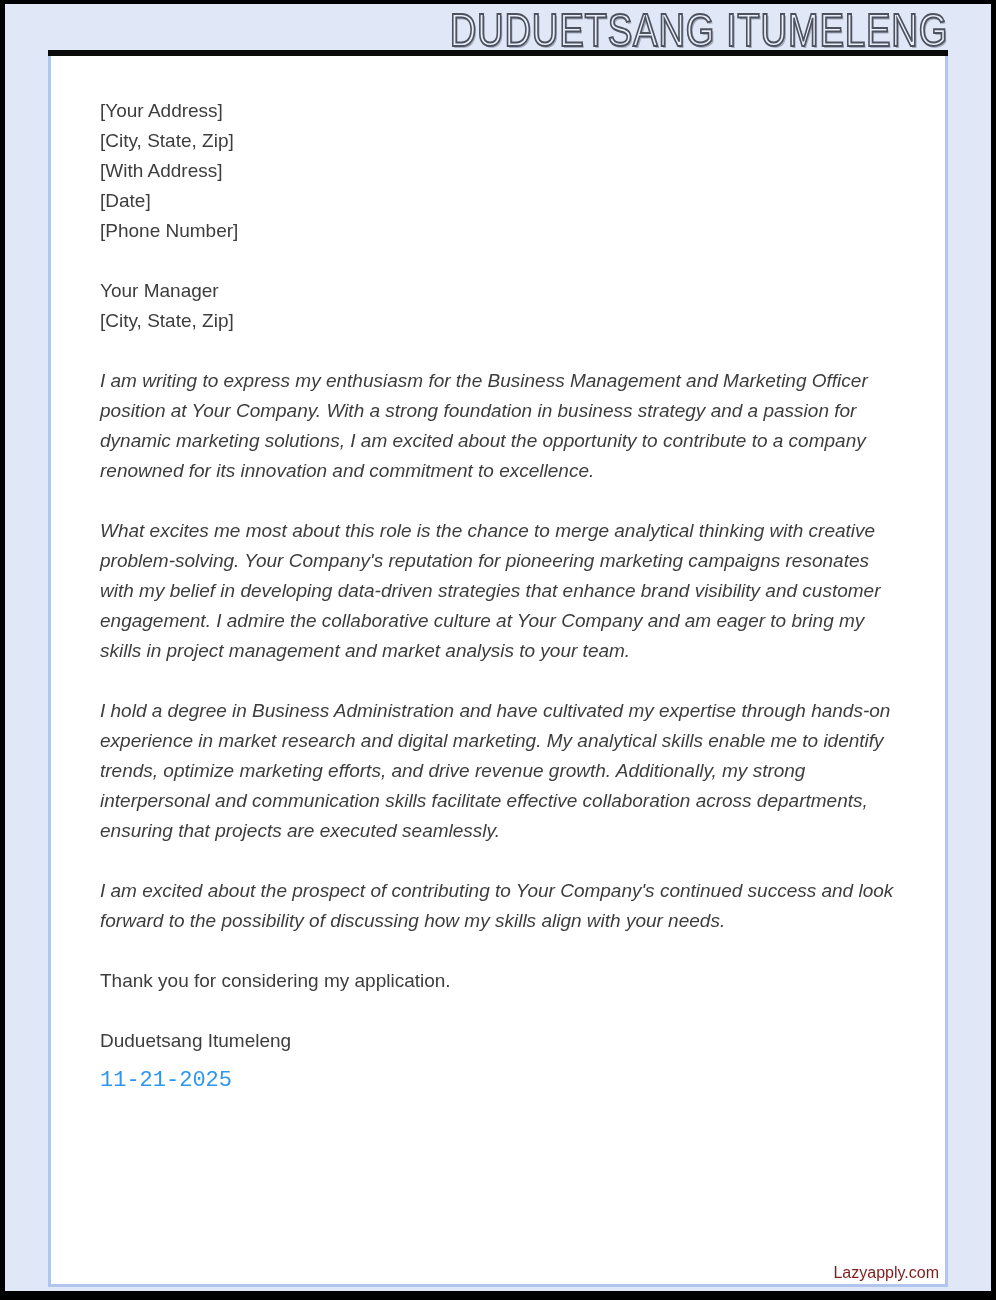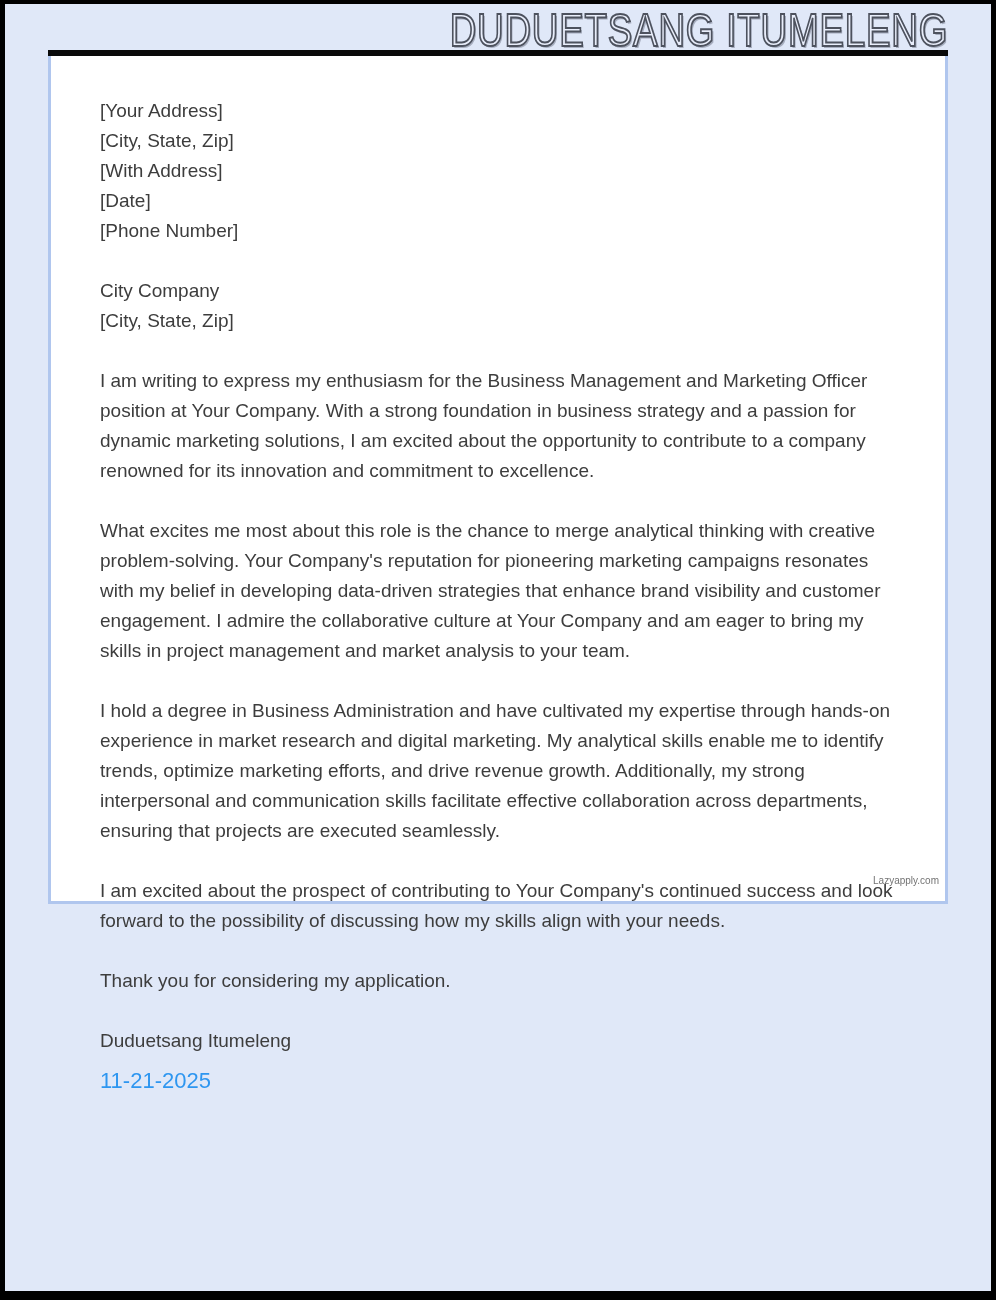--- a/index.html
+++ b/index.html
@@ -38,47 +38,47 @@
     left: 43px; right: 43px;
     top: 46px;
     height: 6px;
     background: #0a0a0a;
   }
   
   .letter-box {
     position: absolute;
     left: 43px; right: 43px;
     top: 52px;
-    height: 848px;
+    height: 1231px;
     background: #ffffff;
     border: 3px solid #b0c6ee;
     border-top: none;
     padding: 40px 50px 0 49px;
     overflow: visible;
   }
   .line, .par {
     font-size: 19px;
     line-height: 30px;
     color: #3d3d3d;
   }
   .block { margin-bottom: 30px; }
-  .par { margin-bottom: 30px; max-width: 800px; }
+  .par { margin-bottom: 30px; max-width: 800px; font-style: italic; }
   .date-stamp {
     margin-top: 12px;
     font-size: 22px;
     line-height: 26px;
     position: relative;
     z-index: 2;
   }
   .watermark {
     position: absolute;
     right: 6px;
-    bottom: 15px;
-    font-size: 10px;
-    color: #737373;
+    bottom: 2px;
+    font-size: 16px;
+    color: #7f1d1d;
   }
 </style>
 </head>
 <body>
 
 <div class="canvas">
 
   <div class="header-title">DUDUETSANG ITUMELENG</div>
 
   <div class="header-rule"></div>
@@ -87,34 +87,34 @@
 
     <div class="block">
       <div class="line">[Your Address]</div>
       <div class="line">[City, State, Zip]</div>
       <div class="line">[With Address]</div>
       <div class="line">[Date]</div>
       <div class="line">[Phone Number]</div>
     </div>
 
     <div class="block">
-      <div class="line">City Company</div>
+      <div class="line">Your Manager</div>
       <div class="line">[City, State, Zip]</div>
     </div>
 
 
     <p class="par">I am writing to express my enthusiasm for the Business Management and Marketing Officer position at Your Company. With a strong foundation in business strategy and a passion for dynamic marketing solutions, I am excited about the opportunity to contribute to a company renowned for its innovation and commitment to excellence.</p>
     <p class="par">What excites me most about this role is the chance to merge analytical thinking with creative problem-solving. Your Company's reputation for pioneering marketing campaigns resonates with my belief in developing data-driven strategies that enhance brand visibility and customer engagement. I admire the collaborative culture at Your Company and am eager to bring my skills in project management and market analysis to your team.</p>
     <p class="par">I hold a degree in Business Administration and have cultivated my expertise through hands-on experience in market research and digital marketing. My analytical skills enable me to identify trends, optimize marketing efforts, and drive revenue growth. Additionally, my strong interpersonal and communication skills facilitate effective collaboration across departments, ensuring that projects are executed seamlessly.</p>
     <p class="par">I am excited about the prospect of contributing to Your Company's continued success and look forward to the possibility of discussing how my skills align with your needs.</p>
 
     <div class="line block">Thank you for considering my application.</div>
 
     <div>
       <div class="line">Duduetsang Itumeleng</div>
     </div>
 
-    <div class="date-stamp" style="color: rgb(46, 150, 240);">11-21-2025</div>
+    <div class="date-stamp" style="color: rgb(46, 150, 240); font-family: Liberation Mono, monospace;">11-21-2025</div>
 
     <div class="watermark">Lazyapply.com</div>
   </div>
 
 </div>
 
 </body></html>

